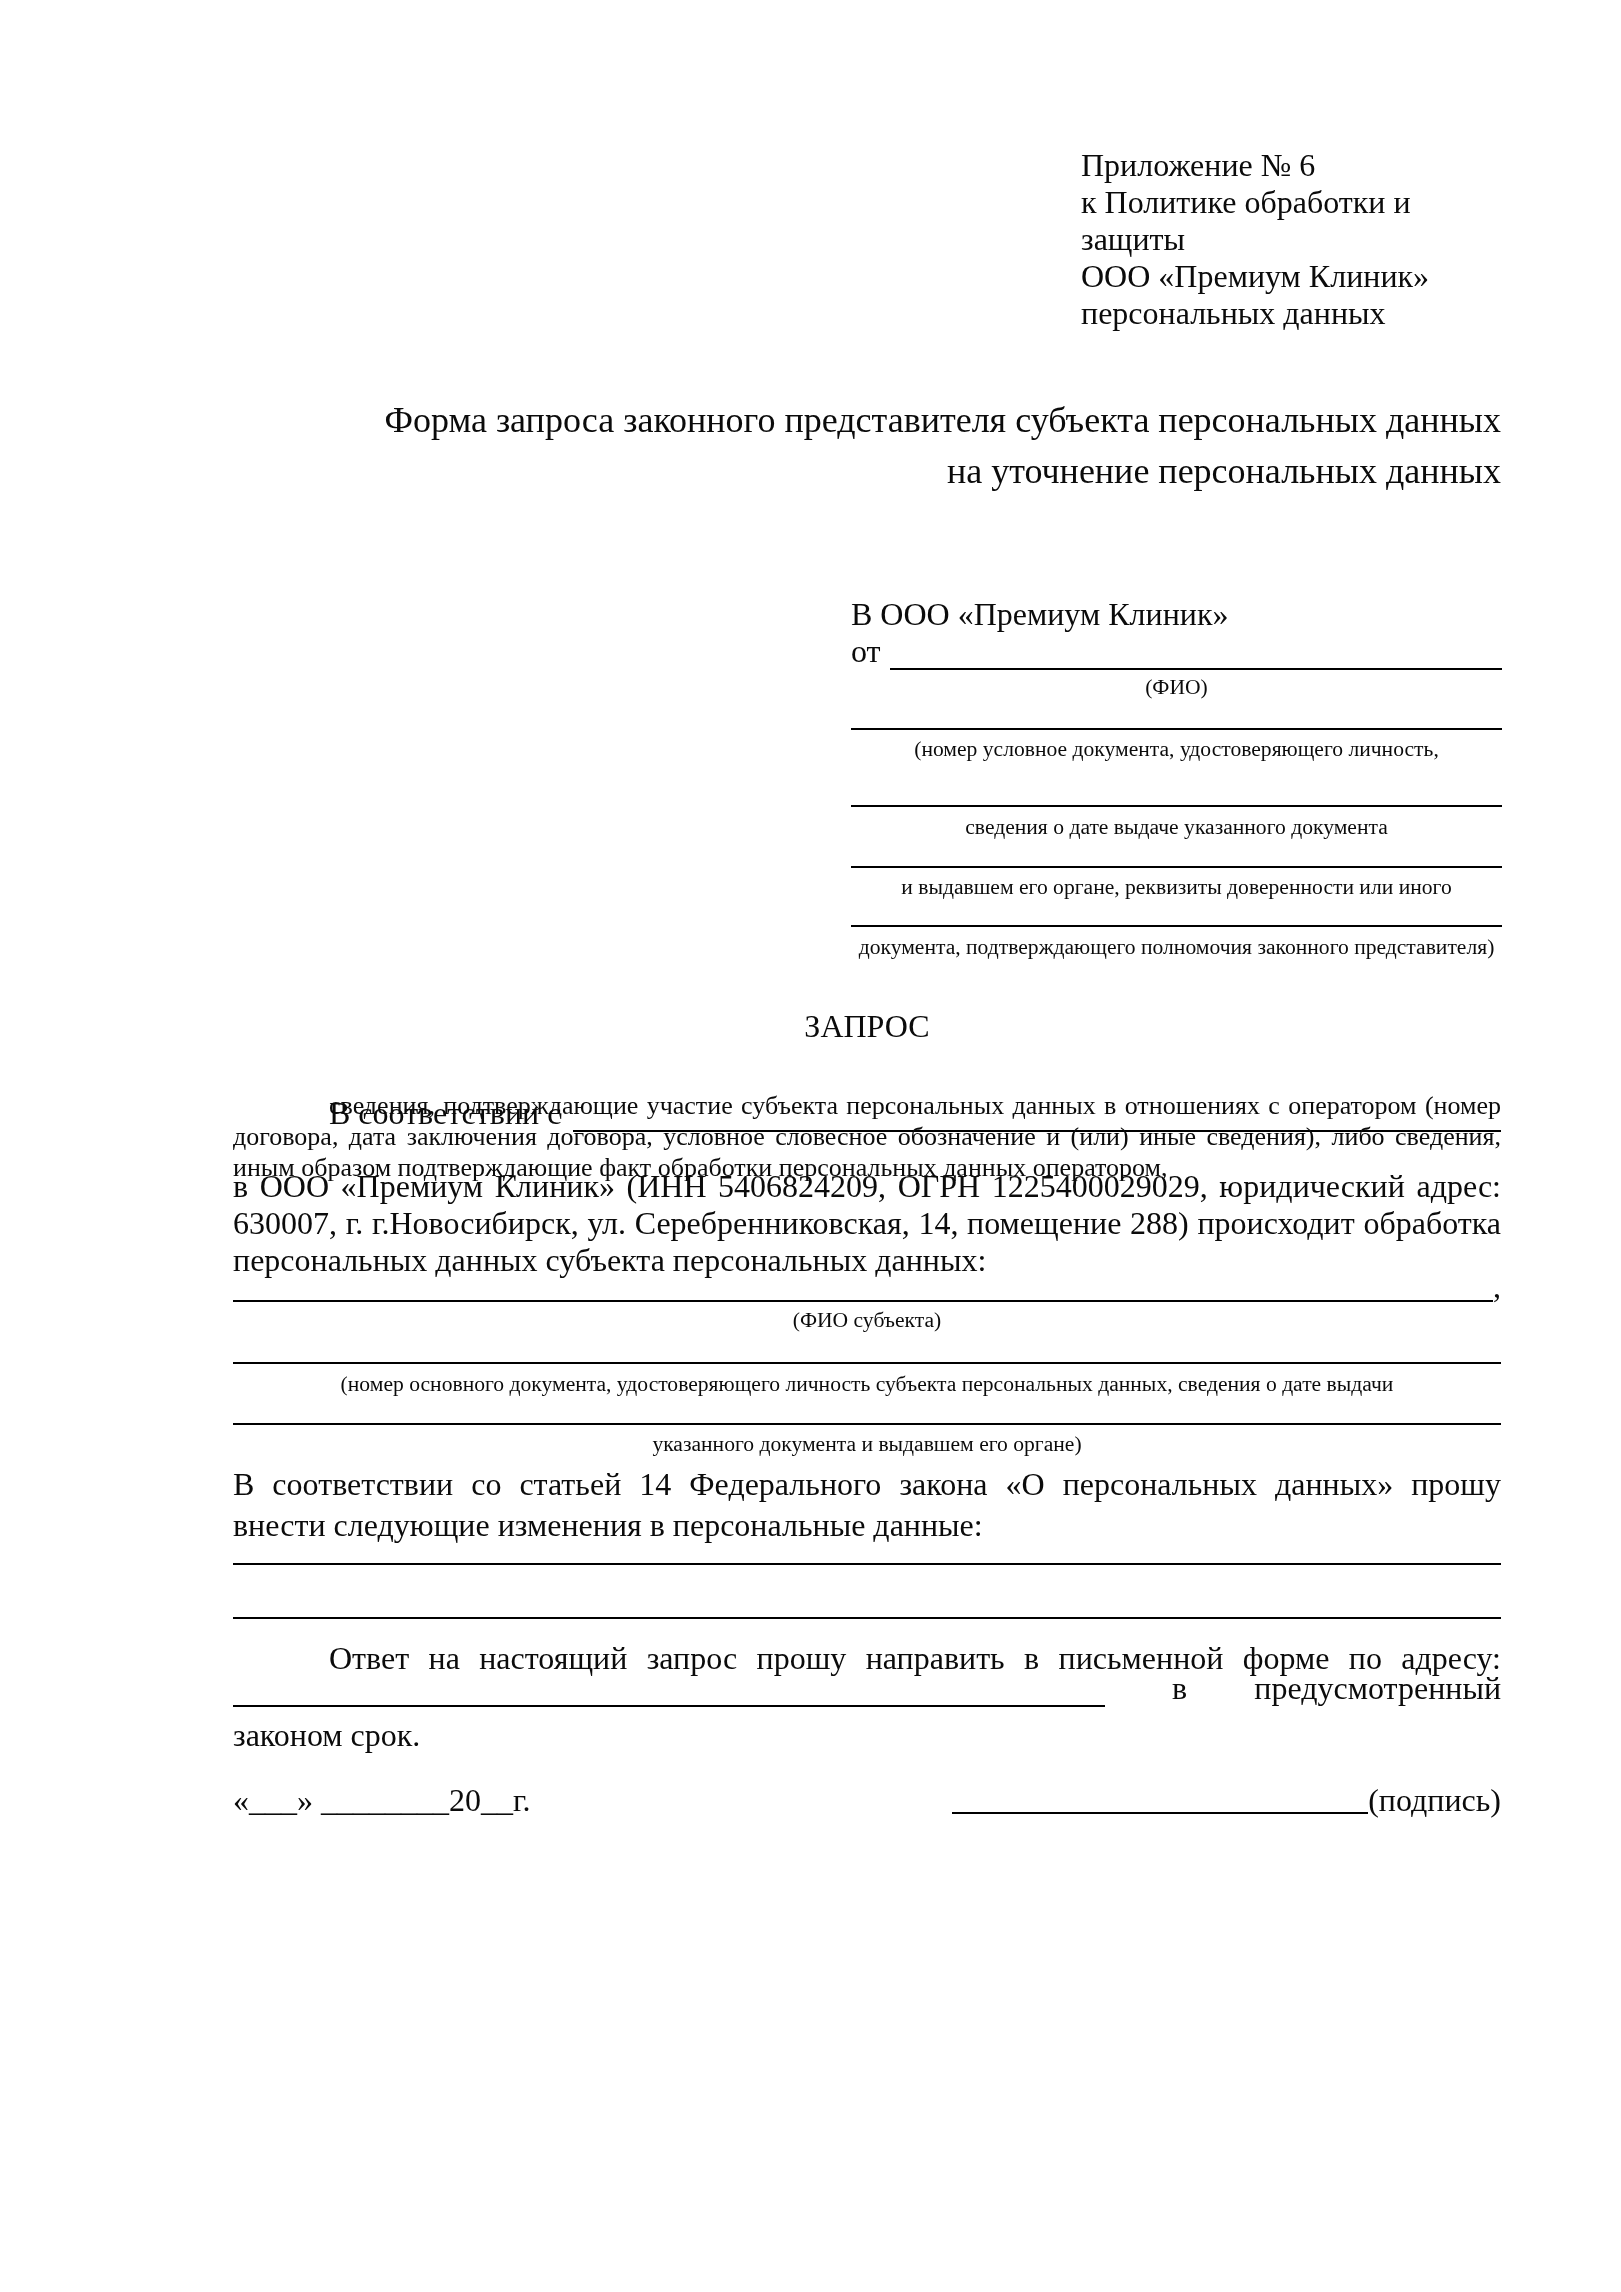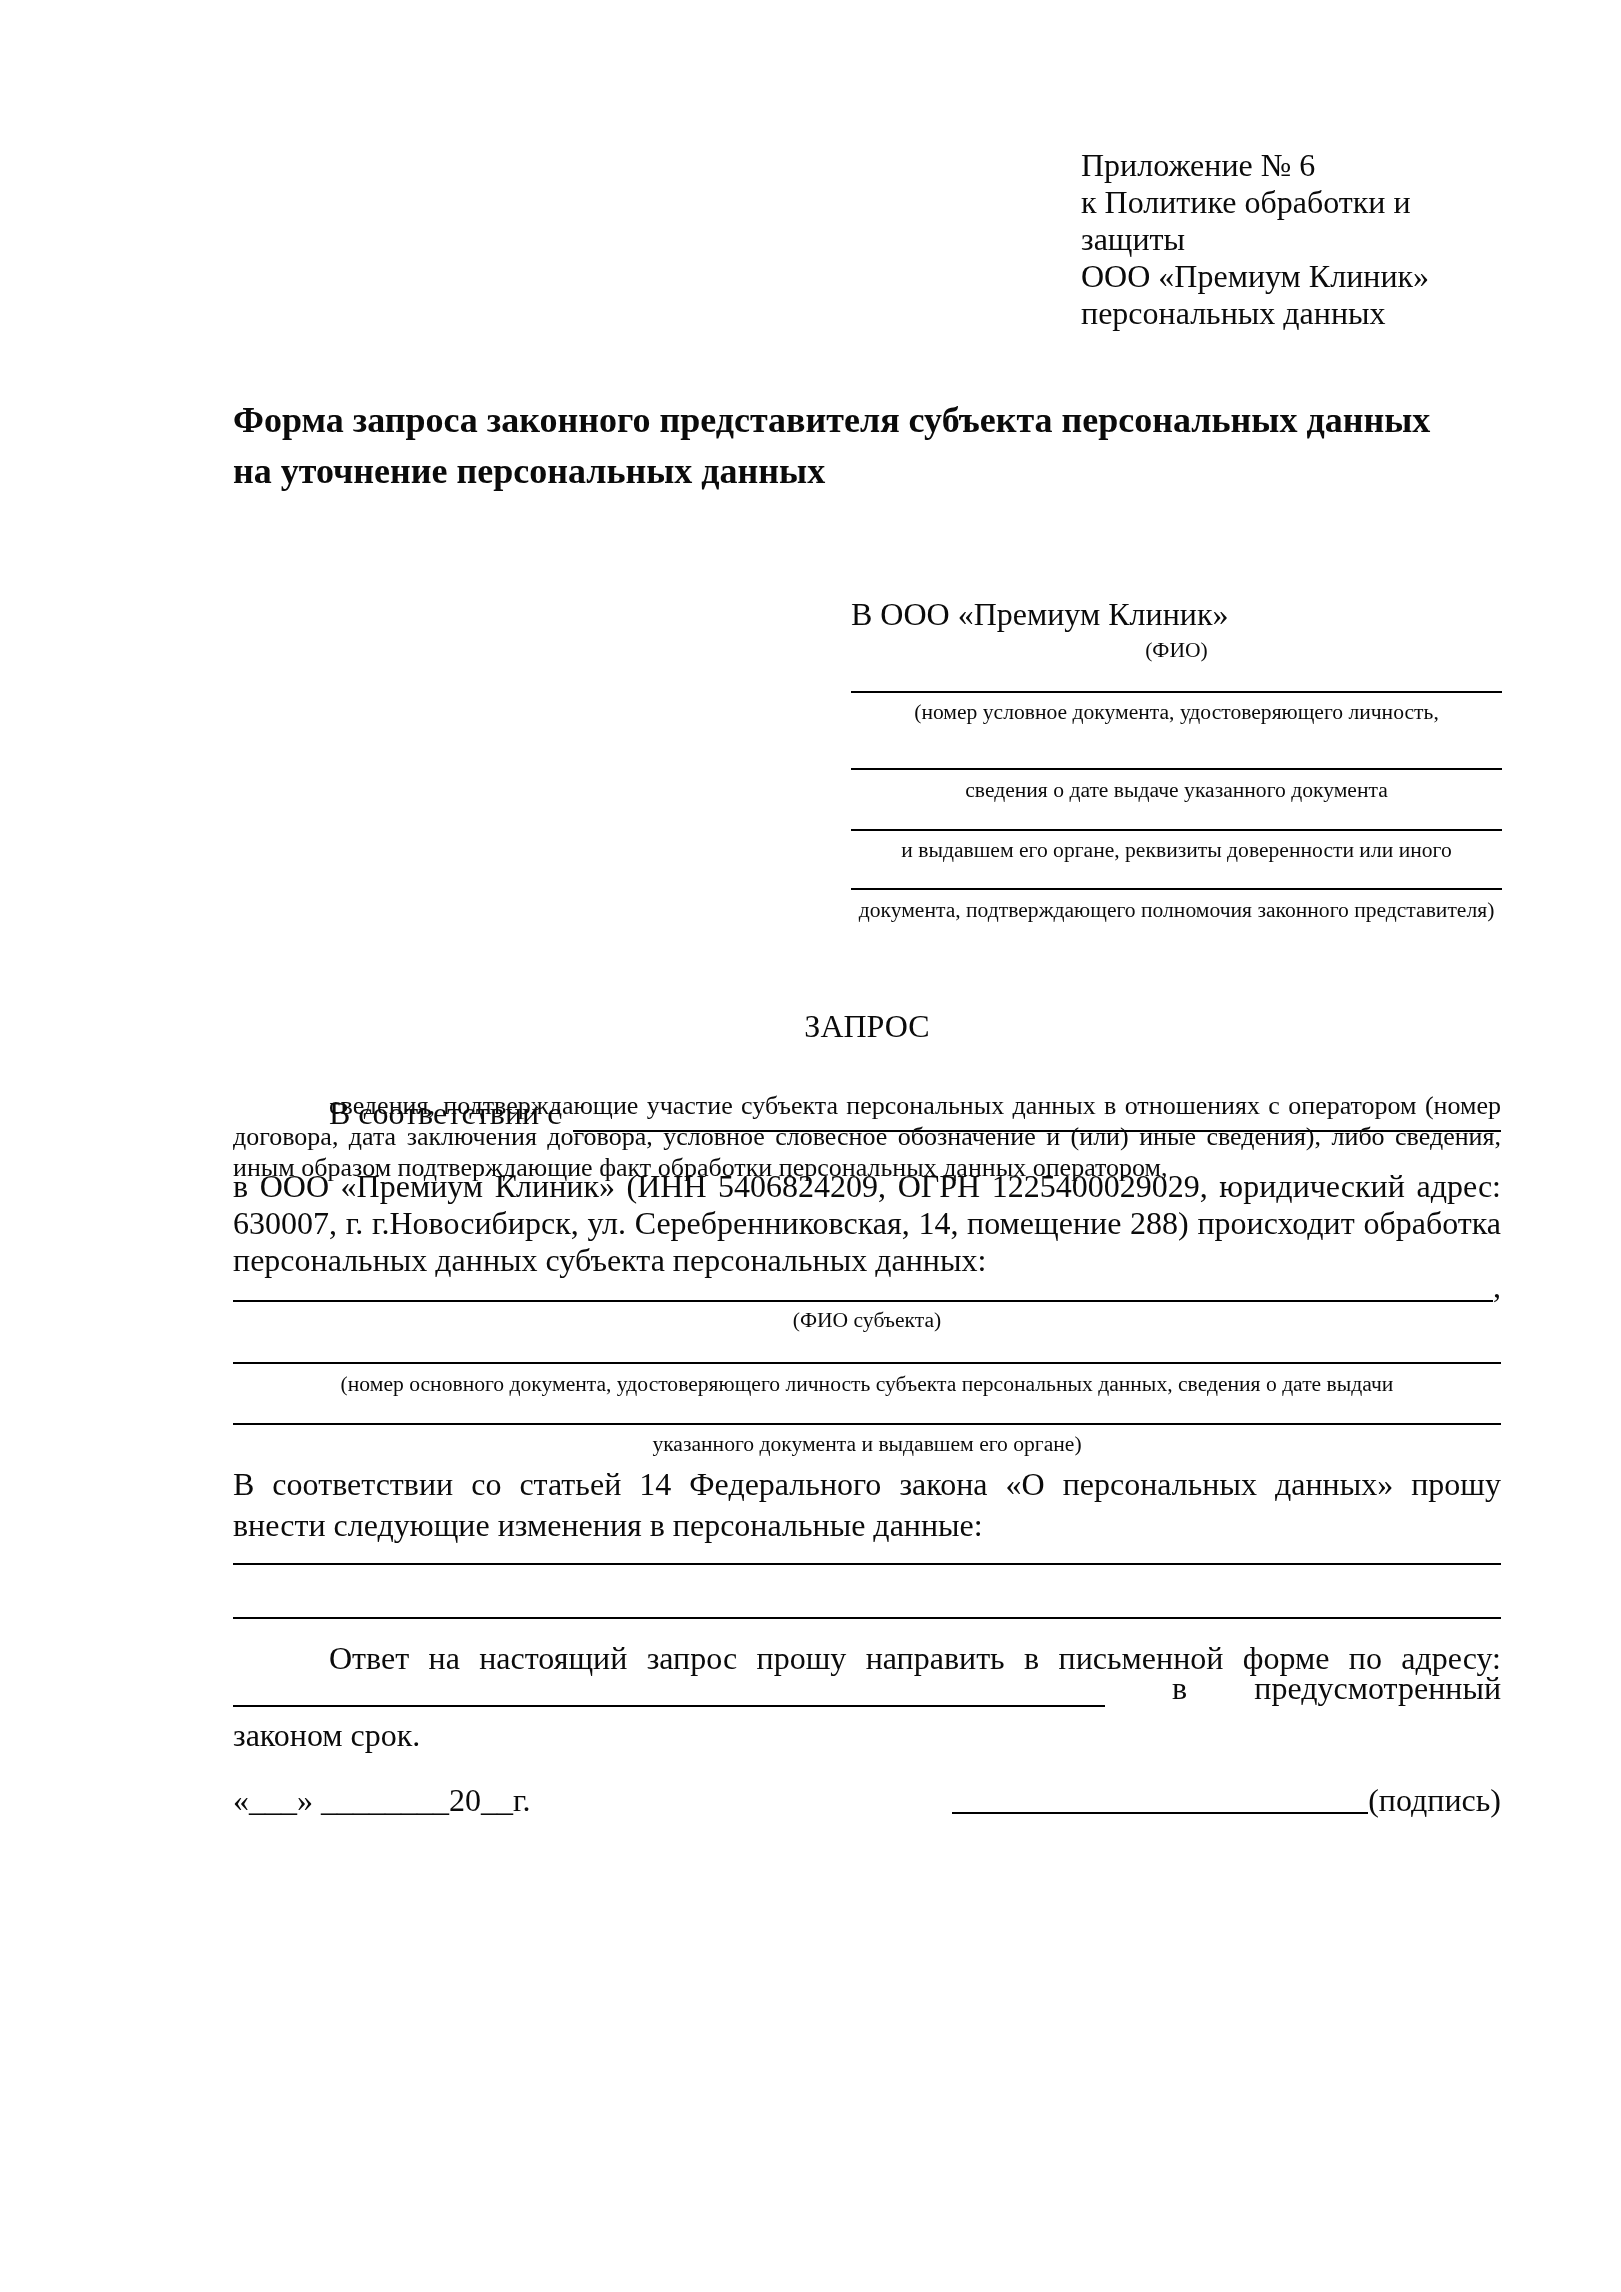--- a/index.html
+++ b/index.html
@@ -17,21 +17,21 @@
   .abs{position:absolute;}
   .content-col{left:233px;width:1268px;}
   .center{text-align:center;}
   .justify{text-align:justify;}
   .rule{height:0;border-bottom:2.9px solid #000;}
   .fill{flex:1 1 auto;border-bottom:2.9px solid #000;}
   .cap{font-size:21.6px;line-height:25.5px;text-align:center;}
   
   .appendix{left:1081px;top:147px;width:431px;font-size:32px;line-height:37px;}
   
-  .title{top:395px;font-size:36px;line-height:51px;font-weight:bold;text-align:left;}
+  .title{top:395px;font-size:36px;line-height:51px;font-weight:normal;text-align:right;}
   
   .addressee{left:851px;top:596px;width:651px;}
   .from-row{display:flex;align-items:flex-end;height:35px;margin-top:2px;}
   .from-row .fill{margin-left:9.8px;}
   .addressee .cap{margin-top:4.9px;}
   .addressee .rule.r1{margin-top:28px;}
   .addressee .cap.c2{margin-top:6.9px;}
   .addressee .rule.r2{margin-top:42px;}
   .addressee .cap.c3{margin-top:7.8px;}
   .addressee .rule.r3{margin-top:25.5px;}
@@ -83,20 +83,24 @@
     <div>персональных данных</div>
   </div>
 
   <div class="abs content-col title">
     <div>Форма запроса законного представителя субъекта персональных данных</div>
     <div>на уточнение персональных данных</div>
   </div>
 
   <div class="abs addressee">
     <div>В ООО «Премиум Клиник»</div>
+    <div class="from-row">
+      <span>от</span>
+      <span class="fill"></span>
+    </div>
     <div class="cap">(ФИО)</div>
     <div class="rule r1"></div>
     <div class="cap c2">(номер условное документа, удостоверяющего личность,</div>
     <div class="rule r2"></div>
     <div class="cap c3">сведения о дате выдаче указанного документа</div>
     <div class="rule r3"></div>
     <div class="cap c4">и выдавшем его органе, реквизиты доверенности или иного</div>
     <div class="rule r4"></div>
     <div class="cap c5">документа, подтверждающего полномочия законного представителя)</div>
   </div>

